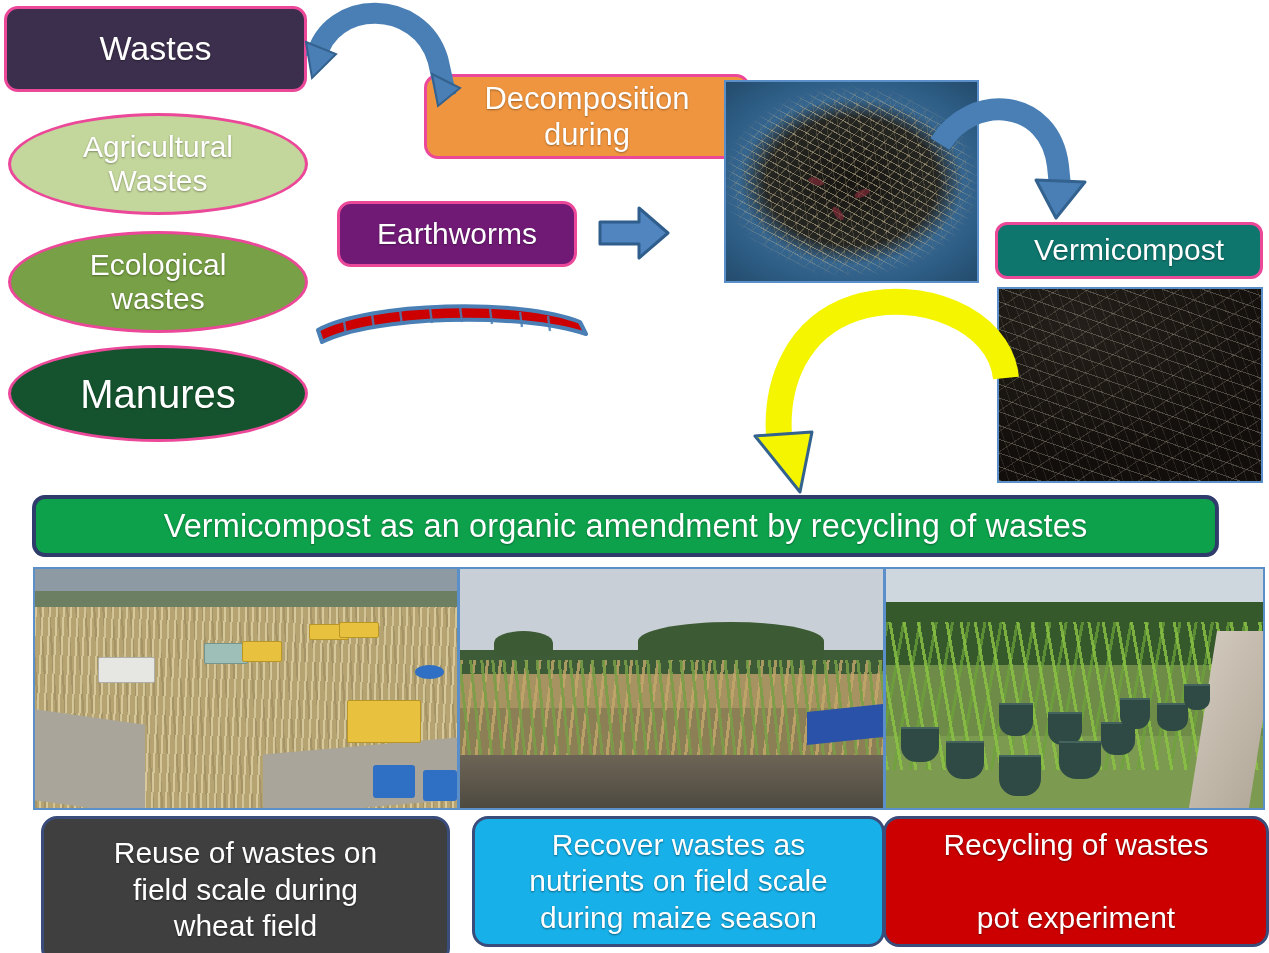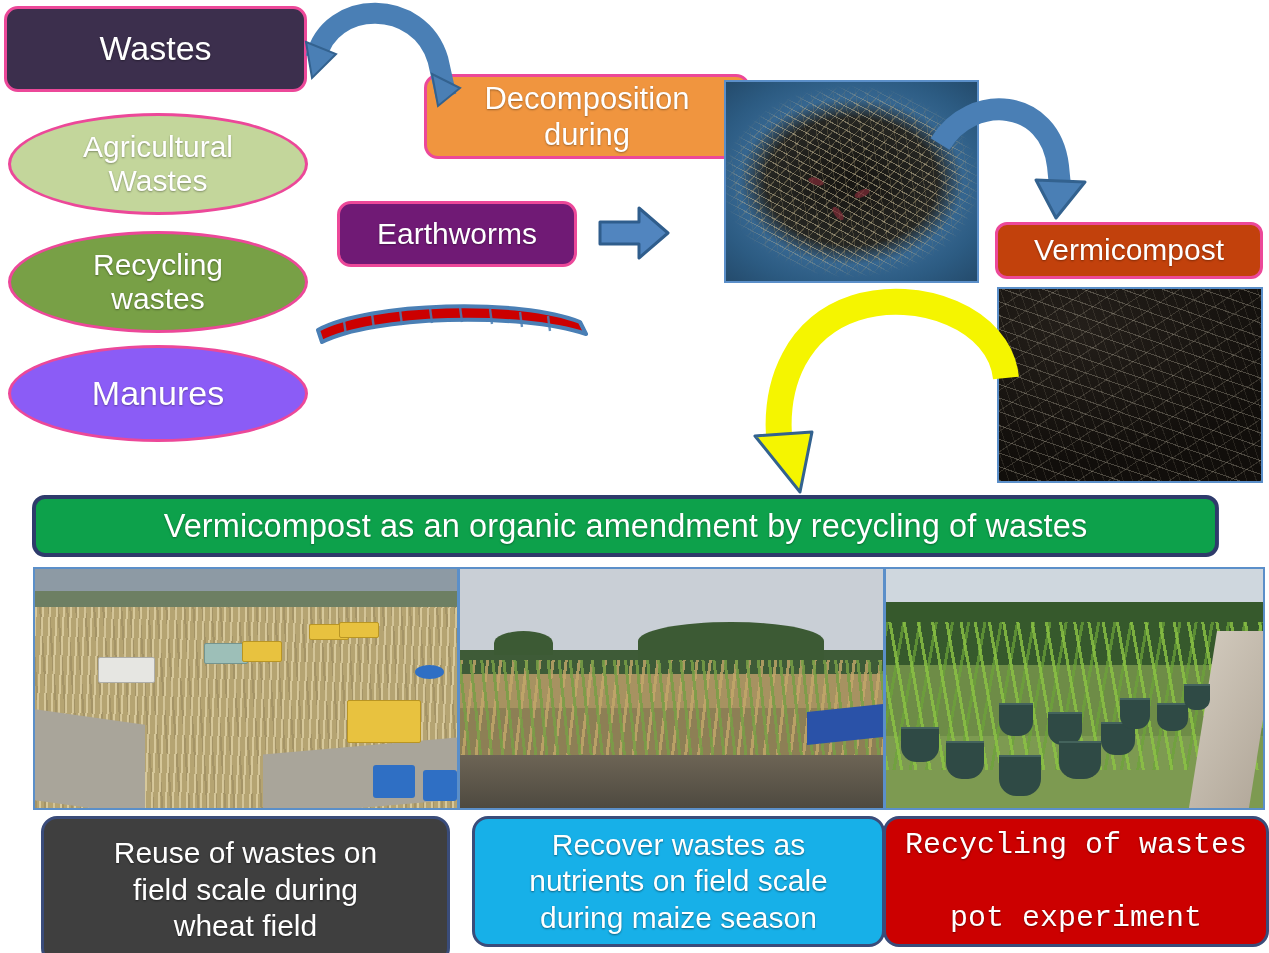--- a/index.html
+++ b/index.html
@@ -19,25 +19,25 @@
     line-height:1.15;
     text-shadow:0 1px 2px rgba(0,0,0,.35);
   }
   .rounded{border-radius:14px;}
   .ellipse{border-radius:50%;border-width:3px;}
 
   
   #wastes-box{left:4px;top:6px;width:303px;height:86px;background:#3c2f4d;font-size:34px;}
   #decomposition-box{left:424px;top:74px;width:326px;height:85px;background:#f0953f;font-size:31px;}
   #earthworms-box{left:337px;top:201px;width:240px;height:66px;background:#701a75;font-size:30px;}
-  #vermicompost-box{left:995px;top:222px;width:268px;height:57px;background:#c2410c;font-size:30px;border-radius:12px;}
+  #vermicompost-box{left:995px;top:222px;width:268px;height:57px;background:#0f766e;font-size:30px;border-radius:12px;}
 
   #ell-agri{left:8px;top:113px;width:300px;height:102px;background:#c3d69b;font-size:30px;}
   #ell-eco{left:8px;top:231px;width:300px;height:102px;background:#78a046;font-size:30px;}
-  #ell-manure{left:8px;top:345px;width:300px;height:97px;background:#8b5cf6;font-size:34px;}
+  #ell-manure{left:8px;top:345px;width:300px;height:97px;background:#14532d;font-size:40px;}
 
   #banner{
     left:32px;top:495px;width:1205px;height:62px;background:#0da14b;
     border:4px solid #2e3b6b;border-radius:13px;color:#ffffff;
     font-size:33px;letter-spacing:.1px;
     font-family:"Liberation Sans Narrow","Liberation Sans",sans-serif;
     transform:scaleX(.985);transform-origin:left center;
   }
 
   
@@ -107,21 +107,21 @@
 
   
   .label-box{
     position:absolute;display:flex;align-items:center;justify-content:center;
     text-align:center;color:#ffffff;border:3px solid #3a4c7a;border-radius:16px;
     box-sizing:border-box;line-height:1.22;font-size:30px;
     text-shadow:0 1px 2px rgba(0,0,0,.45);
   }
   #label-wheat{left:41px;top:816px;width:409px;height:148px;background:#3f3f3f;}
   #label-maize{left:460px;top:816px;width:413px;height:131px;background:#17b0e8;margin-left:12px;}
-  #label-pot{left:883px;top:816px;width:386px;height:131px;background:#cc0000;font-family:Liberation Mono, monospace;}
+  #label-pot{left:883px;top:816px;width:386px;height:131px;background:#cc0000;}
 
   
   #arrows{position:absolute;left:0;top:0;width:1269px;height:953px;pointer-events:none;}
 </style>
 </head>
 <body>
 
 <div class="stage">
 
   <div class="node rounded" id="wastes-box">
@@ -130,21 +130,21 @@
 
   <div class="node ellipse" id="ell-agri">
     <span>
       <span>Agricultural</span><br>
       <span>Wastes</span>
     </span>
   </div>
 
   <div class="node ellipse" id="ell-eco">
     <span>
-      <span>Recycling</span><br>
+      <span>Ecological</span><br>
       <span>wastes</span>
     </span>
   </div>
 
   <div class="node ellipse" id="ell-manure">
     <span>Manures</span>
   </div>
 
   <div class="node rounded" id="decomposition-box">
     <span>

